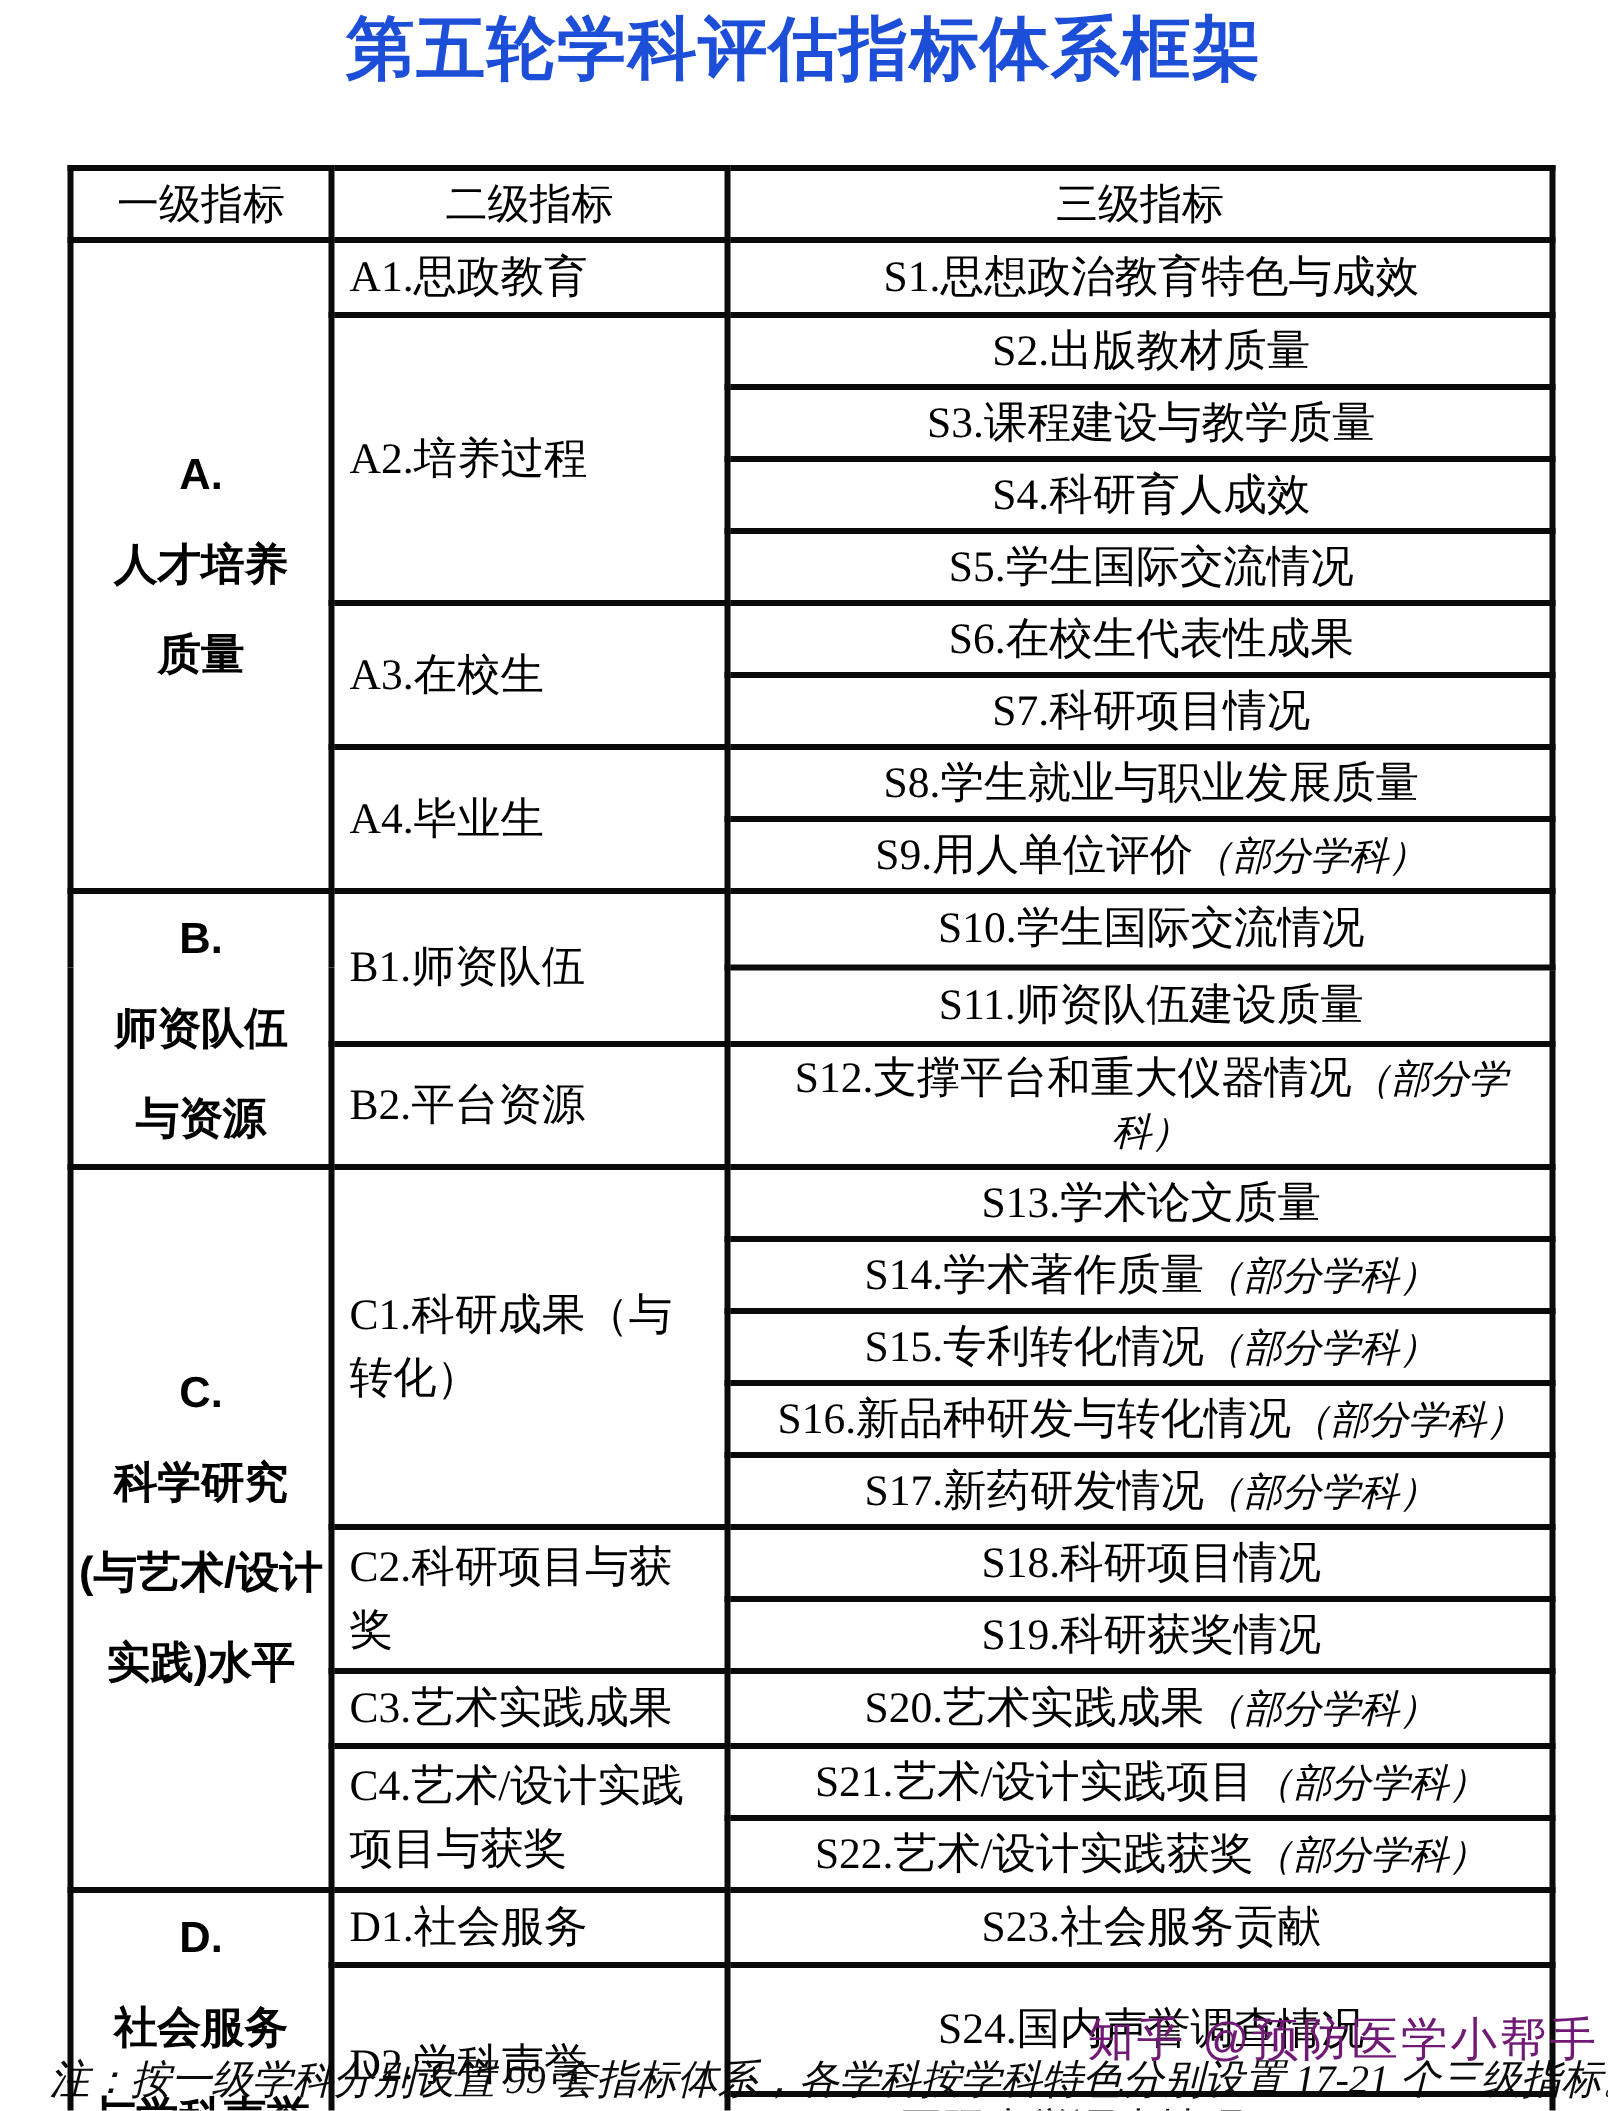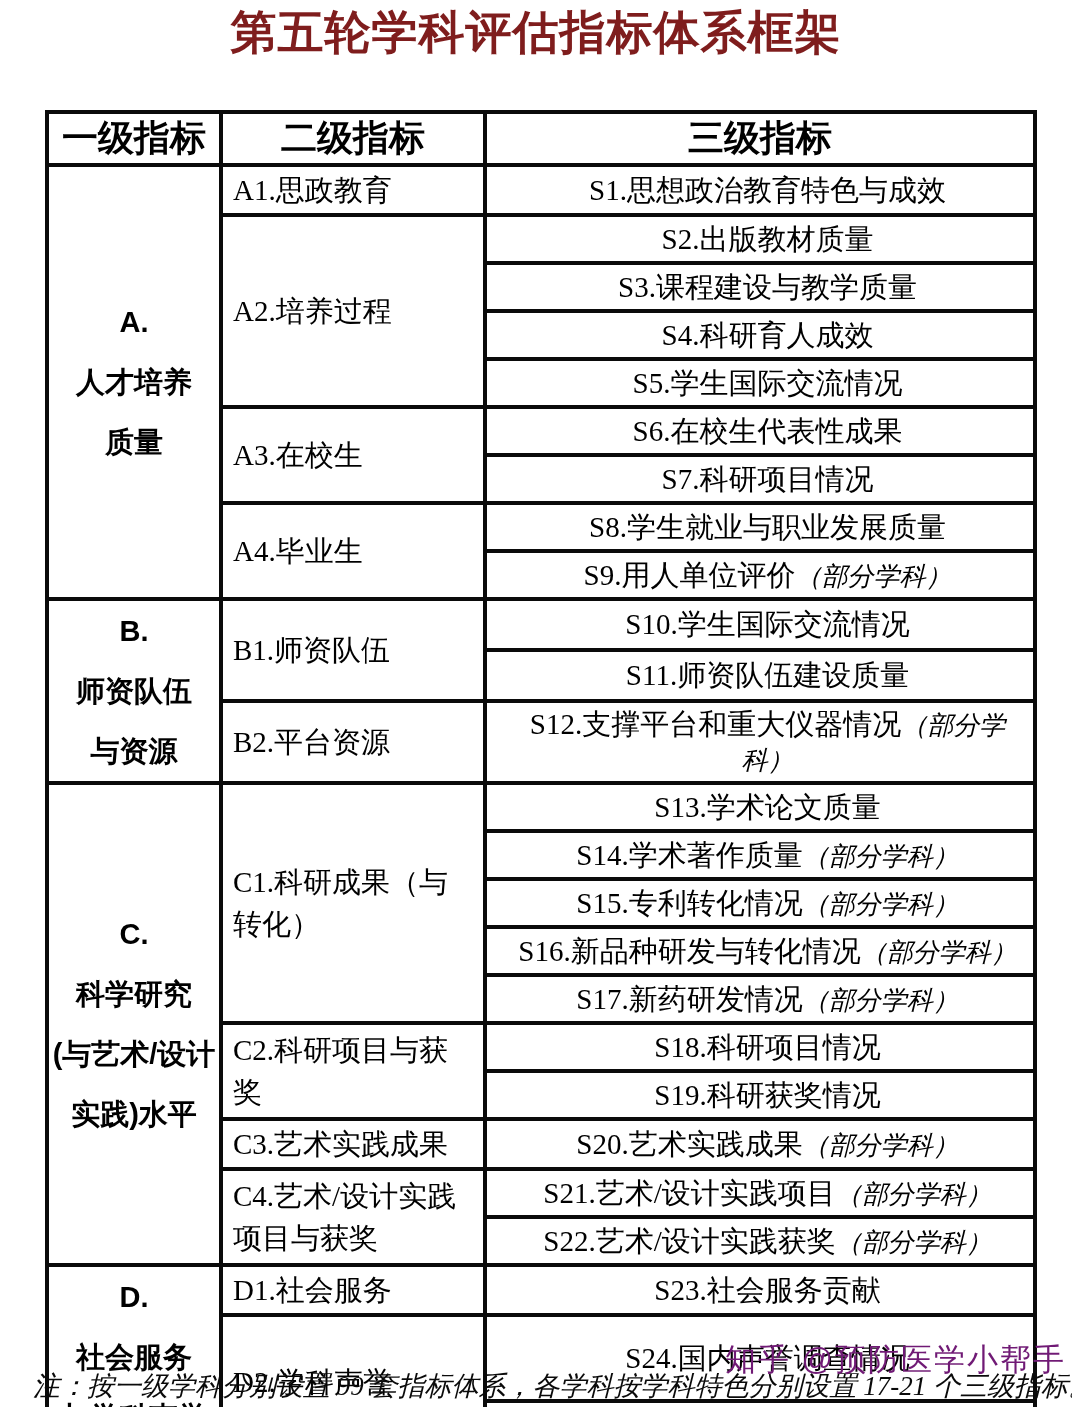--- a/index.html
+++ b/index.html
@@ -19,40 +19,40 @@
     position: absolute;
     top: 2px;
     left: 0;
     width: 1072px;
     margin: 0;
     text-align: center;
     font-family: "Liberation Sans", sans-serif;
     font-weight: 900;
     font-size: 46px;
     letter-spacing: 1px;
-    color: #7f1d1d;
+    color: #1d4ed8;
   }
   table.indicator-table {
     position: absolute;
     left: 45px;
     top: 110px;
     width: 988px;
     border-collapse: collapse;
     table-layout: fixed;
   }
   .indicator-table th,
   .indicator-table td {
     border: 4px solid #0a0a0a;
     box-sizing: border-box;
     vertical-align: middle;
   }
   .indicator-table th {
     font-family: "Liberation Sans", sans-serif;
-    font-weight: 700;
-    font-size: 36px;
+    font-weight: 400;
+    font-size: 28px;
     height: 48px;
     text-align: center;
     padding: 0;
   }
   td.lv1 {
     font-family: "Liberation Sans", sans-serif;
     font-weight: 700;
     font-size: 29px;
     text-align: center;
     white-space: pre-line;

